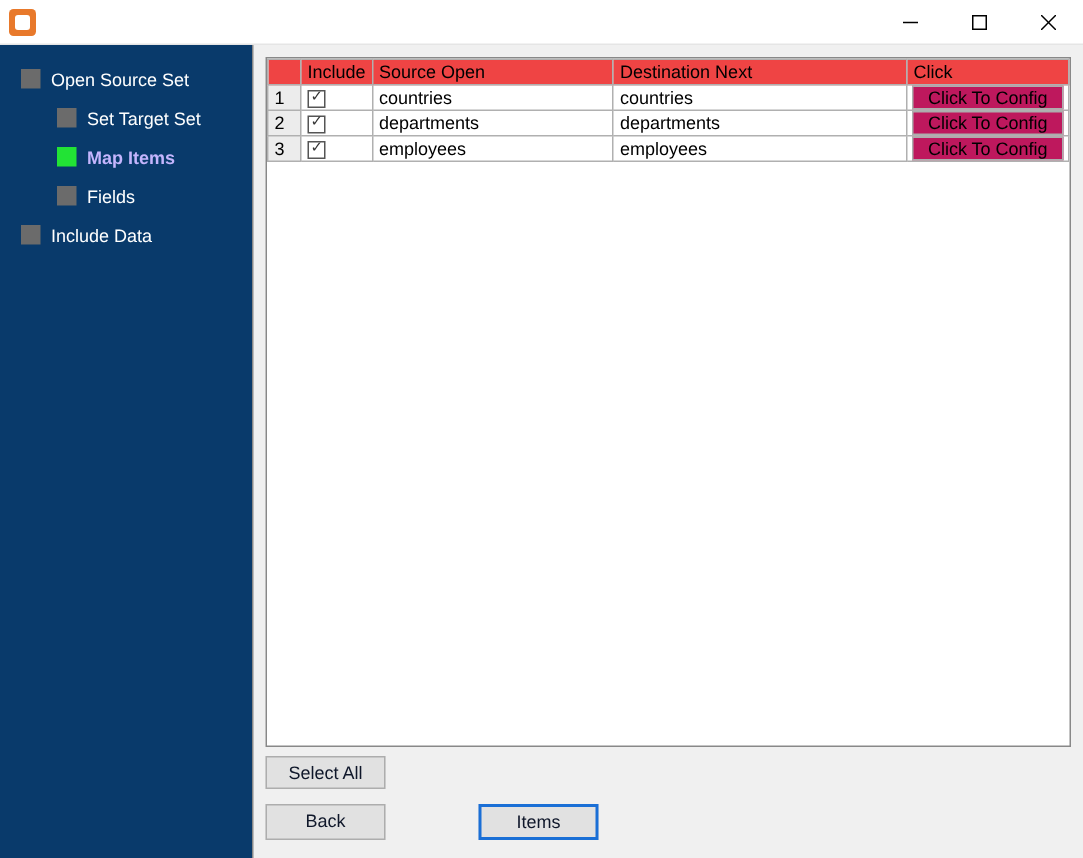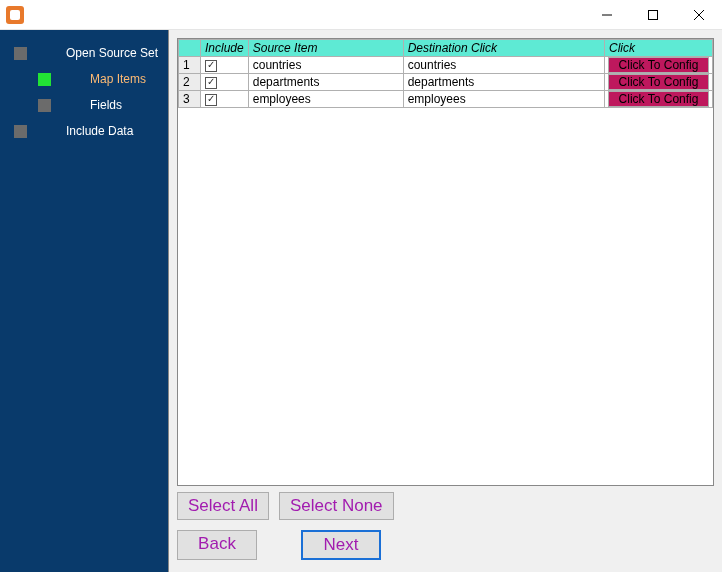--- a/index.html
+++ b/index.html
@@ -33,35 +33,34 @@
       height: calc(572px - 30px);
     }
     .sidebar {
       width: 168px;
       background: #093a6b;
       color: #fff;
       padding-top: 10px;
       font-size: 12px;
     }
     .node {
-      display: flex; align-items: flex-end;
+      display: flex; align-items: flex-start;
       padding: 6px 0 6px 6px;
       white-space: nowrap;
-      gap: 32px;
     }
     .node.child { padding-left: 30px; }
     .node .marker {
       width: 13px; height: 13px;
       background: #6b6b6b;
       margin-right: 7px;
       display: inline-block;
       flex-shrink: 0;
     }
     .node.active .marker { background: #22e335; }
-    .node.active span { font-weight: normal; color: #fdba74; }
+    .node.active span { font-weight: bold; color: #c4b5fd; }
     .tree-root { padding-left: 8px; }
 
     .main {
       flex: 1;
       display: flex; flex-direction: column;
       background: #f0f0f0;
       border-left: 1px solid #888;
     }
     .grid-wrap {
       margin: 8px 8px 0 8px;
@@ -76,23 +75,22 @@
       font-size: 12px;
     }
     table.grid th, table.grid td {
       border: 1px solid #b0b0b0;
       padding: 1px 4px;
       text-align: left;
       height: 17px;
       background: #fff;
     }
     table.grid th {
-      background: #5eead4;
+      background: #ef4444;
       font-weight: normal;
-      font-style: italic;
     }
     .numcell {
       background: #ececec !important;
       text-align: center;
       width: 22px;
     }
     .checkcell { text-align: center; width: 42px; }
     .checkcell .cb {
       width: 12px; height: 12px;
       border: 1px solid #555;
@@ -121,29 +119,29 @@
     th.fieldscell { width: 108px; }
     th.incl { width: 42px; }
     th.cornercell { width:22px; background:#ececec; }
 
     .btnrow {
       margin: 6px 8px 4px 8px;
       display: flex; gap: 10px;
     }
     .navrow {
       margin: 6px 8px 12px 8px;
-      display: flex; gap: 44px;
+      display: flex; gap: 62px;
     }
     .btn {
       min-width: 80px;
       padding: 3px 10px;
-      font-size: 17px;
+      font-size: 12px;
       background: #e1e1e1;
       border: 1px solid #adadad;
-      color: #a21caf;
+      color: #0f172a;
       text-align: center;
       cursor: pointer;
     }
     .btn.primary {
       border: 2px solid #1a6fd6;
       background: #e1e1e1;
     }
   </style>
 </head>
 <body>
@@ -170,20 +168,24 @@
   </div>
 </div>
 
 <div class="body">
   <div class="sidebar">
     <div class="tree-root" id="sidebar-root">
         <div class="node">
           <span class="marker"></span>
           <span>Open Source Set</span>
         </div>
+        <div class="node child">
+          <span class="marker"></span>
+          <span>Set Target Set</span>
+        </div>
         <div class="node child active">
           <span class="marker"></span>
           <span>Map Items</span>
         </div>
         <div class="node child">
           <span class="marker"></span>
           <span>Fields</span>
         </div>
         <div class="node">
           <span class="marker"></span>
@@ -192,22 +194,22 @@
       </div>
   </div>
 
   <div class="main">
     <div class="grid-wrap">
       <table class="grid">
         <thead>
           <tr>
             <th class="cornercell"></th>
             <th class="incl">Include</th>
-            <th>Source Item</th>
-            <th>Destination Click</th>
+            <th>Source Open</th>
+            <th>Destination Next</th>
             <th class="fieldscell">Click</th>
           </tr>
         </thead>
         <tbody id="grid-body">
             <tr>
               <td class="numcell">1</td>
               <td class="checkcell"><span class="cb checked"></span></td>
               <td>countries</td>
               <td>countries</td>
               <td class="fieldscell">
@@ -231,21 +233,20 @@
               <td class="fieldscell">
                 <div class="cfgbtn">Click To Config</div>
               </td>
             </tr>
           </tbody>
       </table>
     </div>
 
     <div class="btnrow">
       <div class="btn">Select All</div>
-      <div class="btn">Select None</div>
     </div>
 
     <div class="navrow">
       <div class="btn">Back</div>
-      <div class="btn primary">Next</div>
+      <div class="btn primary">Items</div>
     </div>
   </div>
 </div>
 
 </body></html>

